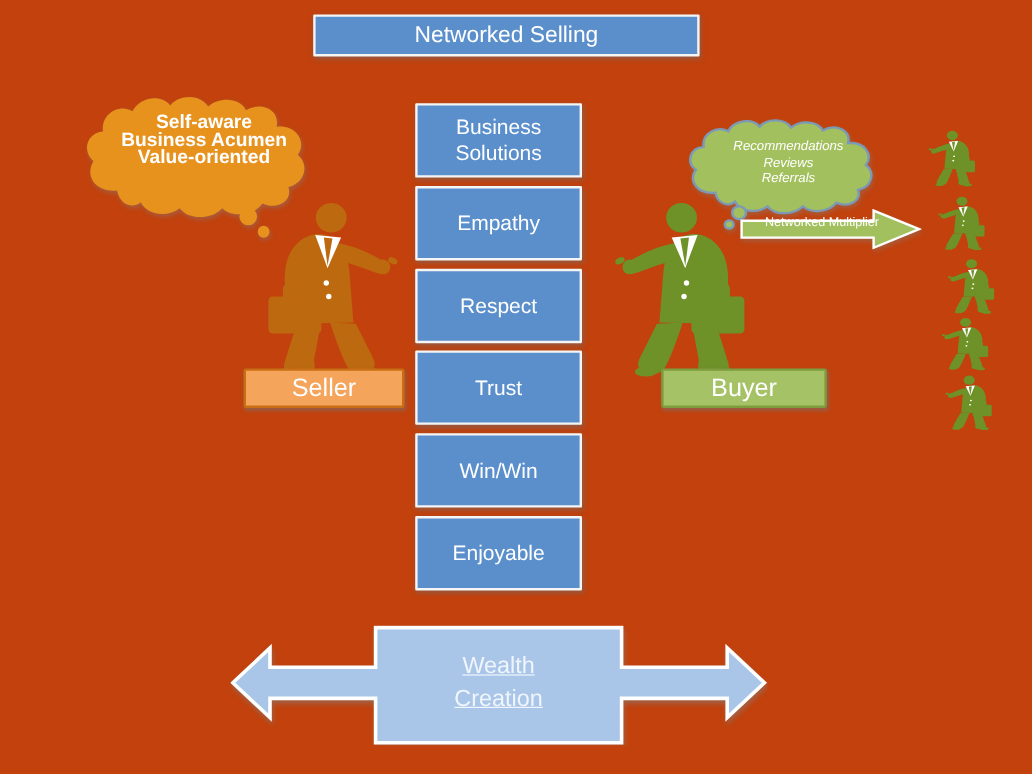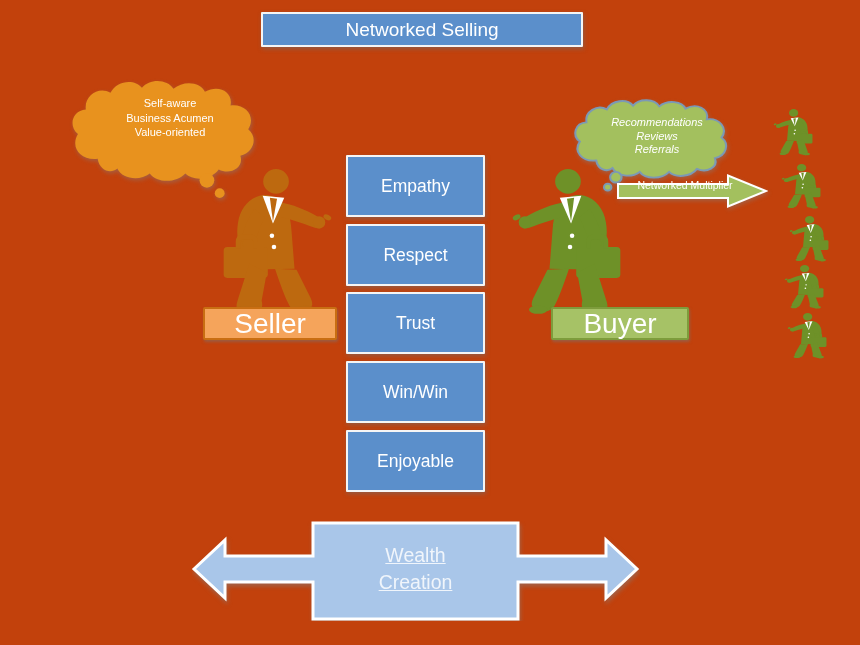--- a/index.html
+++ b/index.html
@@ -13,27 +13,27 @@
     background:#5b8fcb;border:2px solid #f5f5f5;border-radius:1px;
     box-shadow:1px 2px 4px rgba(110,110,110,.55);
     color:#fff;display:flex;align-items:center;justify-content:center;
     text-align:center;box-sizing:border-box;
   }
   .title-box{left:261px;top:12px;width:322px;height:35px;font-size:19px;}
   .value-box{left:346px;width:139px;height:62px;font-size:17.5px;line-height:21px;padding:2px;}
   
   .platform{
     border-radius:2px;color:#fff;display:flex;align-items:center;justify-content:center;
-    font-size:28px;box-sizing:border-box;box-shadow:1px 2px 3px rgba(120,120,120,.5);
+    font-size:21px;box-sizing:border-box;box-shadow:1px 2px 3px rgba(120,120,120,.5);
   }
   .seller-platform{left:203px;top:307px;width:134px;height:33px;background:#f5a45b;border:2px solid #c96e12;}
   .buyer-platform{left:511px;top:307px;width:138px;height:33px;background:#a6c266;border:2px solid #7e9c3c;margin-left:40px;}
   
   .bubble-text{color:#fff;text-align:center;}
-  .bubble-text.orange{left:93px;top:96px;width:154px;font-size:11px;line-height:14.5px;}
+  .bubble-text.orange{left:93px;top:96px;width:154px;font-size:16px;line-height:14.5px;font-weight:bold;}
   .bubble-text.green{left:588px;top:116px;width:138px;font-size:11px;line-height:13.5px;font-style:italic;}
   .arrow-label{
     left:616px;top:179px;width:138px;color:#fff;font-size:10.5px;text-align:center;
   }
   .wealth-label{
     left:313px;top:542px;width:205px;color:rgba(255,255,255,.82);
     font-size:19.5px;line-height:27px;text-align:center;text-decoration:underline;
   }
   .figure{color:#bd690f;}
   .figure.green{color:#6e9128;}
@@ -111,20 +111,23 @@
     <span>Seller</span>
   </div>
 
   <svg class="abs figure green flip" style="left:502px;top:166px" width="134" height="154" viewBox="0 0 130 150">
     <use href="#man"></use>
   </svg>
   <div class="abs platform buyer-platform">
     <span>Buyer</span>
   </div>
 
+  <div class="abs blue-box value-box" style="top:86px">
+    <span>Business Solutions</span>
+    </div>
   <div class="abs blue-box value-box" style="top:155px">
     <span>Empathy</span>
     </div>
   <div class="abs blue-box value-box" style="top:224px">
     <span>Respect</span>
     </div>
   <div class="abs blue-box value-box" style="top:292px">
     <span>Trust</span>
     </div>
   <div class="abs blue-box value-box" style="top:361px">

